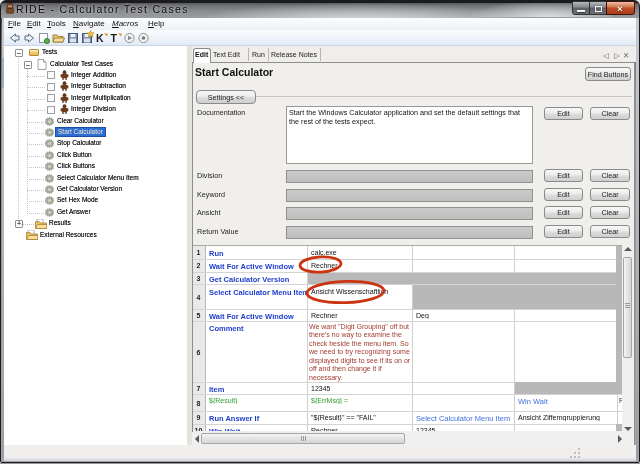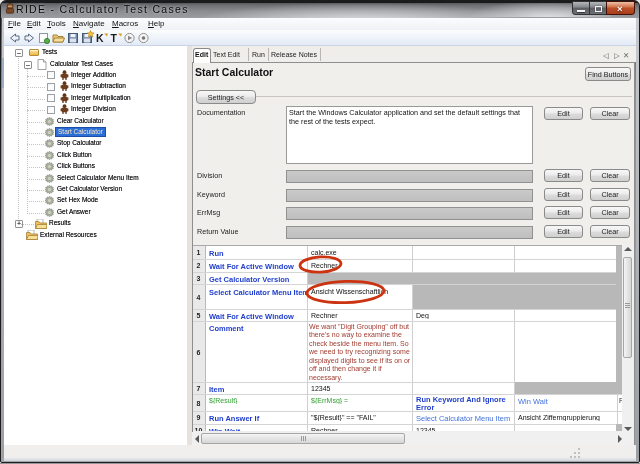--- a/index.html
+++ b/index.html
@@ -49,21 +49,21 @@
 <div class="abs" style="left:606px;top:1px;width:29px;height:14px;background:linear-gradient(#eec0ac,#d37a52 38%,#bc4f27 52%,#a63d1c);border:1px solid #431106;border-radius:0 0 3px 0;">
   <div class="abs" style="left:10px;top:1px;width:9px;height:10px;color:#fff;font-size:9.5px;font-weight:bold;text-shadow:0 1px 2px #6b1d08;">×</div>
 </div>
 
 <div class="abs" style="left:4px;top:18px;width:632px;height:12px;background:linear-gradient(#fbfcfd,#eef1f5);"></div>
 <div class="abs" style="left:0px;top:18.5px;font-size:8px;color:#111;">
   <span class="abs" style="left:8px;"><u>F</u>ile</span>
     <span class="abs" style="left:27px;"><u>E</u>dit</span>
     <span class="abs" style="left:47px;"><u>T</u>ools</span>
     <span class="abs" style="left:73px;"><u>N</u>avigate</span>
-    <span class="abs" style="left:112px;"><u>M</u>acros</span>
+    <span class="abs" style="left:112px;font-style:italic;"><u>M</u>acros</span>
     <span class="abs" style="left:148px;"><u>H</u>elp</span>
 </div>
 
 <div class="abs" style="left:4px;top:29.5px;width:632px;height:1px;background:#d9dee8;"></div>
 
 <div class="abs" id="toolbar" style="left:4px;top:30px;width:632px;height:16px;background:linear-gradient(#fbfdfe,#eef3fa 55%,#e2eaf6);border-bottom:1px solid #c9d4e6;">
 <svg width="164" height="16" style="position:absolute;left:2px;top:0;">
   <path d="M9.5 4 L4.5 8 L9.5 12 L9.5 10 L13 10 L13 6 L9.5 6 Z" fill="#eef3fa" stroke="#5a6b84" stroke-width="1"></path>
   <path d="M22.5 4 L27.5 8 L22.5 12 L22.5 10 L19 10 L19 6 L22.5 6 Z" fill="#eef3fa" stroke="#5a6b84" stroke-width="1"></path>
   <rect x="33.5" y="3.5" width="8" height="9" fill="#fdfdfb" stroke="#8a97a8"></rect>
@@ -284,21 +284,21 @@
 <div class="lbl" style="left:197px;top:171px;">Division</div>
 <div class="abs" style="left:286px;top:170px;width:247px;height:13px;background:linear-gradient(#cacaca,#bebebe);border:1px solid #919191;"></div>
 <div class="btn" style="left:544px;top:169px;width:39px;height:13px;line-height:12px;">Edit</div>
 <div class="btn" style="left:590px;top:169px;width:40px;height:13px;line-height:12px;">Clear</div>
 
 <div class="lbl" style="left:197px;top:190px;">Keyword</div>
 <div class="abs" style="left:286px;top:189px;width:247px;height:13px;background:linear-gradient(#cacaca,#bebebe);border:1px solid #919191;"></div>
 <div class="btn" style="left:544px;top:188px;width:39px;height:13px;line-height:12px;">Edit</div>
 <div class="btn" style="left:590px;top:188px;width:40px;height:13px;line-height:12px;">Clear</div>
 
-<div class="lbl" style="left:197px;top:208px;">ErrMsg</div>
+<div class="lbl" style="left:197px;top:208px;">Ansicht</div>
 <div class="abs" style="left:286px;top:207px;width:247px;height:13px;background:linear-gradient(#cacaca,#bebebe);border:1px solid #919191;"></div>
 <div class="btn" style="left:544px;top:206px;width:39px;height:13px;line-height:12px;">Edit</div>
 <div class="btn" style="left:590px;top:206px;width:40px;height:13px;line-height:12px;">Clear</div>
 
 <div class="lbl" style="left:197px;top:227px;">Return Value</div>
 <div class="abs" style="left:286px;top:226px;width:247px;height:13px;background:linear-gradient(#cacaca,#bebebe);border:1px solid #919191;"></div>
 <div class="btn" style="left:544px;top:225px;width:39px;height:13px;line-height:12px;">Edit</div>
 <div class="btn" style="left:590px;top:225px;width:40px;height:13px;line-height:12px;">Clear</div>
 
 <div id="grid" class="abs" style="left:192px;top:245px;width:430px;height:186px;background:#fff;border-top:1px solid #aaa;overflow:hidden;">
@@ -354,21 +354,20 @@
   <div class="gcell" style="left:221px;top:64px;width:100px;color:#111;">Deg</div>
 
   <div class="gcell kw" style="left:14px;top:76px;width:100px;">Comment</div>
   <div class="abs" style="left:117px;top:76.5px;width:102px;font-size:7px;line-height:8.5px;color:#a23c30;white-space:normal;">We want "Digit Grouping" off but there's no way to examine the check beside the menu item. So we need to try recognizing some displayed digits to see if its on or off and then change it if necessary.</div>
 
   <div class="gcell kw" style="left:14px;top:137px;width:100px;">Item</div>
   <div class="gcell" style="left:116px;top:137px;width:103px;color:#111;">12345</div>
 
   <div class="gcell grn" style="left:14px;top:149px;width:100px;">${Result}</div>
   <div class="gcell grn" style="left:116px;top:149px;width:103px;">${ErrMsg} =</div>
-  <div class="abs kw" style="left:224px;top:150px;width:98px;font-size:7.5px;line-height:8.2px;white-space:normal;">Run Keyword And Ignore Error</div>
   <div class="gcell kwl" style="left:323px;top:149px;width:100px;">Win Wait</div>
   <div class="gcell" style="left:426px;top:149px;width:6px;color:#333;padding-left:1px;">Ru</div>
 
   <div class="gcell kw" style="left:14px;top:166px;width:100px;">Run Answer If</div>
   <div class="gcell" style="left:116px;top:166px;width:103px;color:#111;">"${Result}" == "FAIL"</div>
   <div class="gcell kwl" style="left:221px;top:166px;width:100px;">Select Calculator Menu Item</div>
   <div class="gcell" style="left:323px;top:166px;width:101px;color:#111;">Ansicht Zifferngruppierung</div>
 
   <div class="gcell kw" style="left:14px;top:179px;width:100px;">Win Wait</div>
   <div class="gcell" style="left:116px;top:179px;width:103px;color:#111;">Rechner</div>

